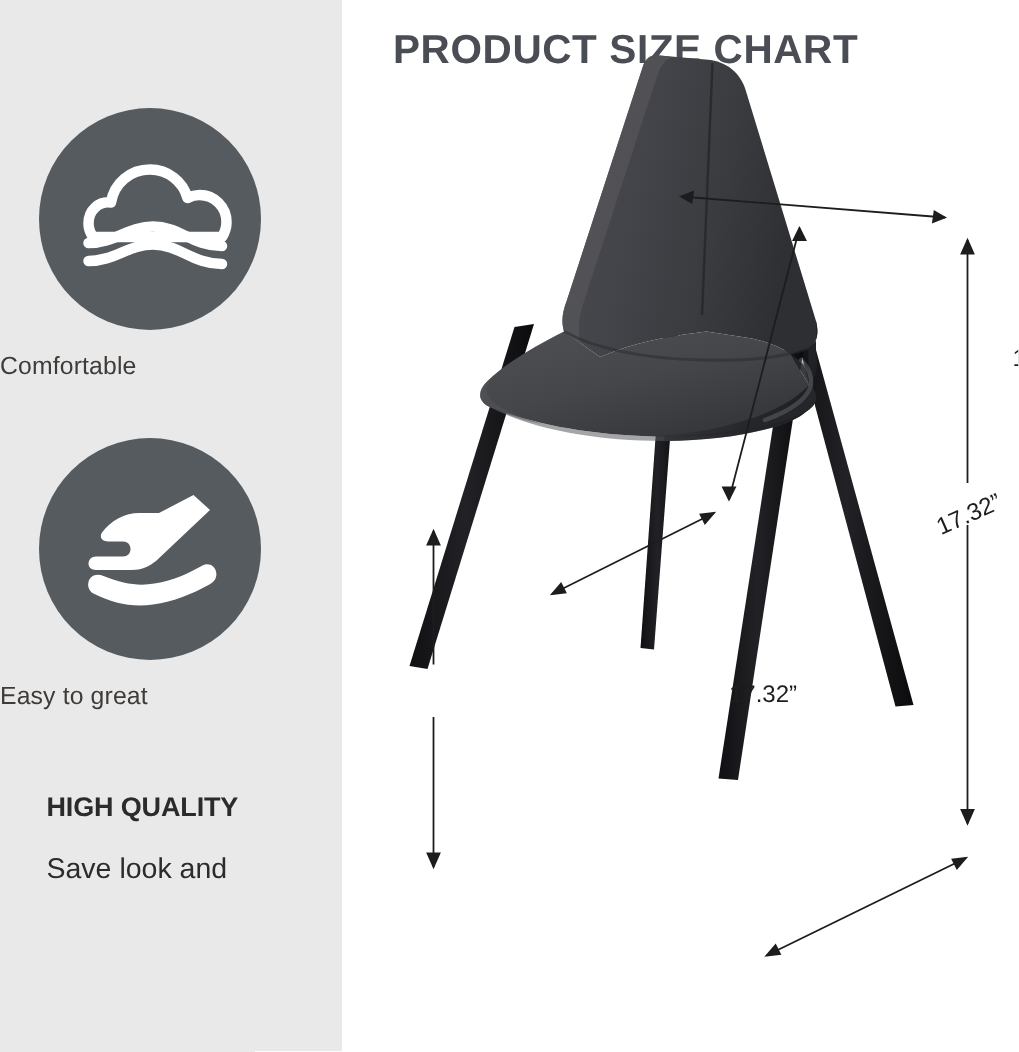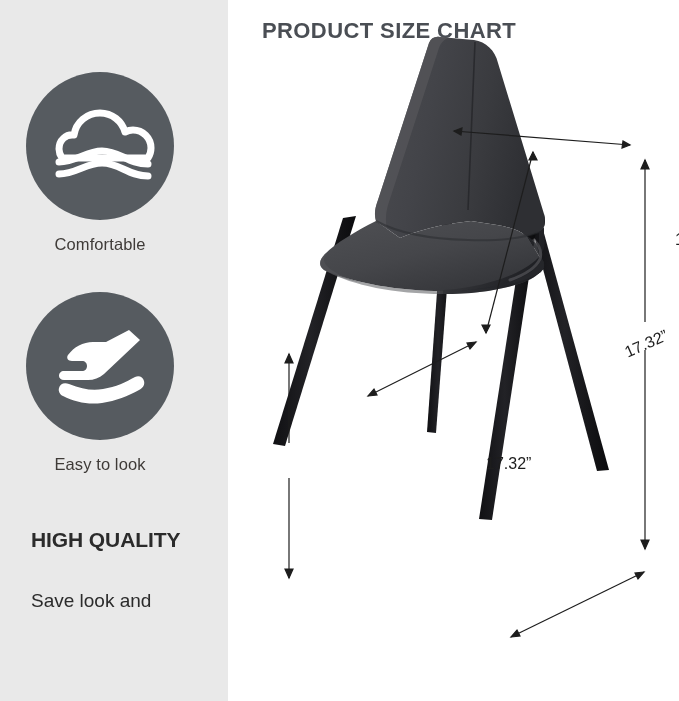--- a/index.html
+++ b/index.html
@@ -23,21 +23,20 @@
     top: 0;
     width: 228px;
     height: 701px;
     background: #e9e9e9;
   }
 
   .feature {
     position: absolute;
     left: 0;
     width: 200px;
-    text-align: center;
   }
   #feature-0 { top: 72px; }
   #feature-1 { top: 292px; }
 
   .feature-circle {
     width: 148px;
     height: 148px;
     border-radius: 50%;
     background: #565b60;
     margin: 0 auto;
@@ -57,38 +56,38 @@
   }
 
   
   #quality-block {
     position: absolute;
     left: 31px;
     top: 528px;
     width: 190px;
   }
   #quality-title {
-    font-size: 21px;
+    font-size: 18px;
     font-weight: bold;
     color: #2b2b2b;
     letter-spacing: -0.1px;
-    margin-bottom: 32px;
+    margin-bottom: 14px;
   }
   .quality-line {
     font-size: 19px;
     color: #2b2b2b;
     line-height: 34px;
   }
 
   
   #page-title {
     position: absolute;
     left: 262px;
     top: 18px;
-    font-size: 22px;
+    font-size: 27px;
     font-weight: bold;
     color: #4a4e54;
     letter-spacing: 0.4px;
     white-space: nowrap;
   }
 
   
   #stage {
     position: absolute;
     left: 228px;
@@ -142,21 +141,21 @@
         <svg viewBox="0 0 148 148">
           <path fill="#ffffff" d="M103 38 L114 48 L78 82 C73 86 68 88 62 88 L38 88
                    C35 88 33 86 33 84 C33 81 35 79 38 79 L56 79
                    C59 79 61 77 61 74 C61 71 59 69 56 69 L46 69
                    C42 69 40 66 42 63 C48 55 57 50 67 50 L80 50 Z"></path>
           <path fill="#ffffff" d="M33 96 C34 92 38 90 43 92 C56 97 66 99 77 97
                    C90 95 100 90 109 85 C113 83 117 85 118 89 C119 93 117 96 113 98
                    C102 104 90 109 76 111 C62 113 49 110 37 104 C34 103 32 99 33 96 Z"></path>
         </svg>
       </div>
-      <div class="feature-label">Easy to look</div>
+      <div class="feature-label">Easy to great</div>
     </div>
 
     <div id="quality-block">
       <div id="quality-title">HIGH QUALITY</div>
       <div class="quality-line">Save look and</div>
     </div>
   </div>
 
   <div id="page-title">PRODUCT SIZE CHART</div>
 

